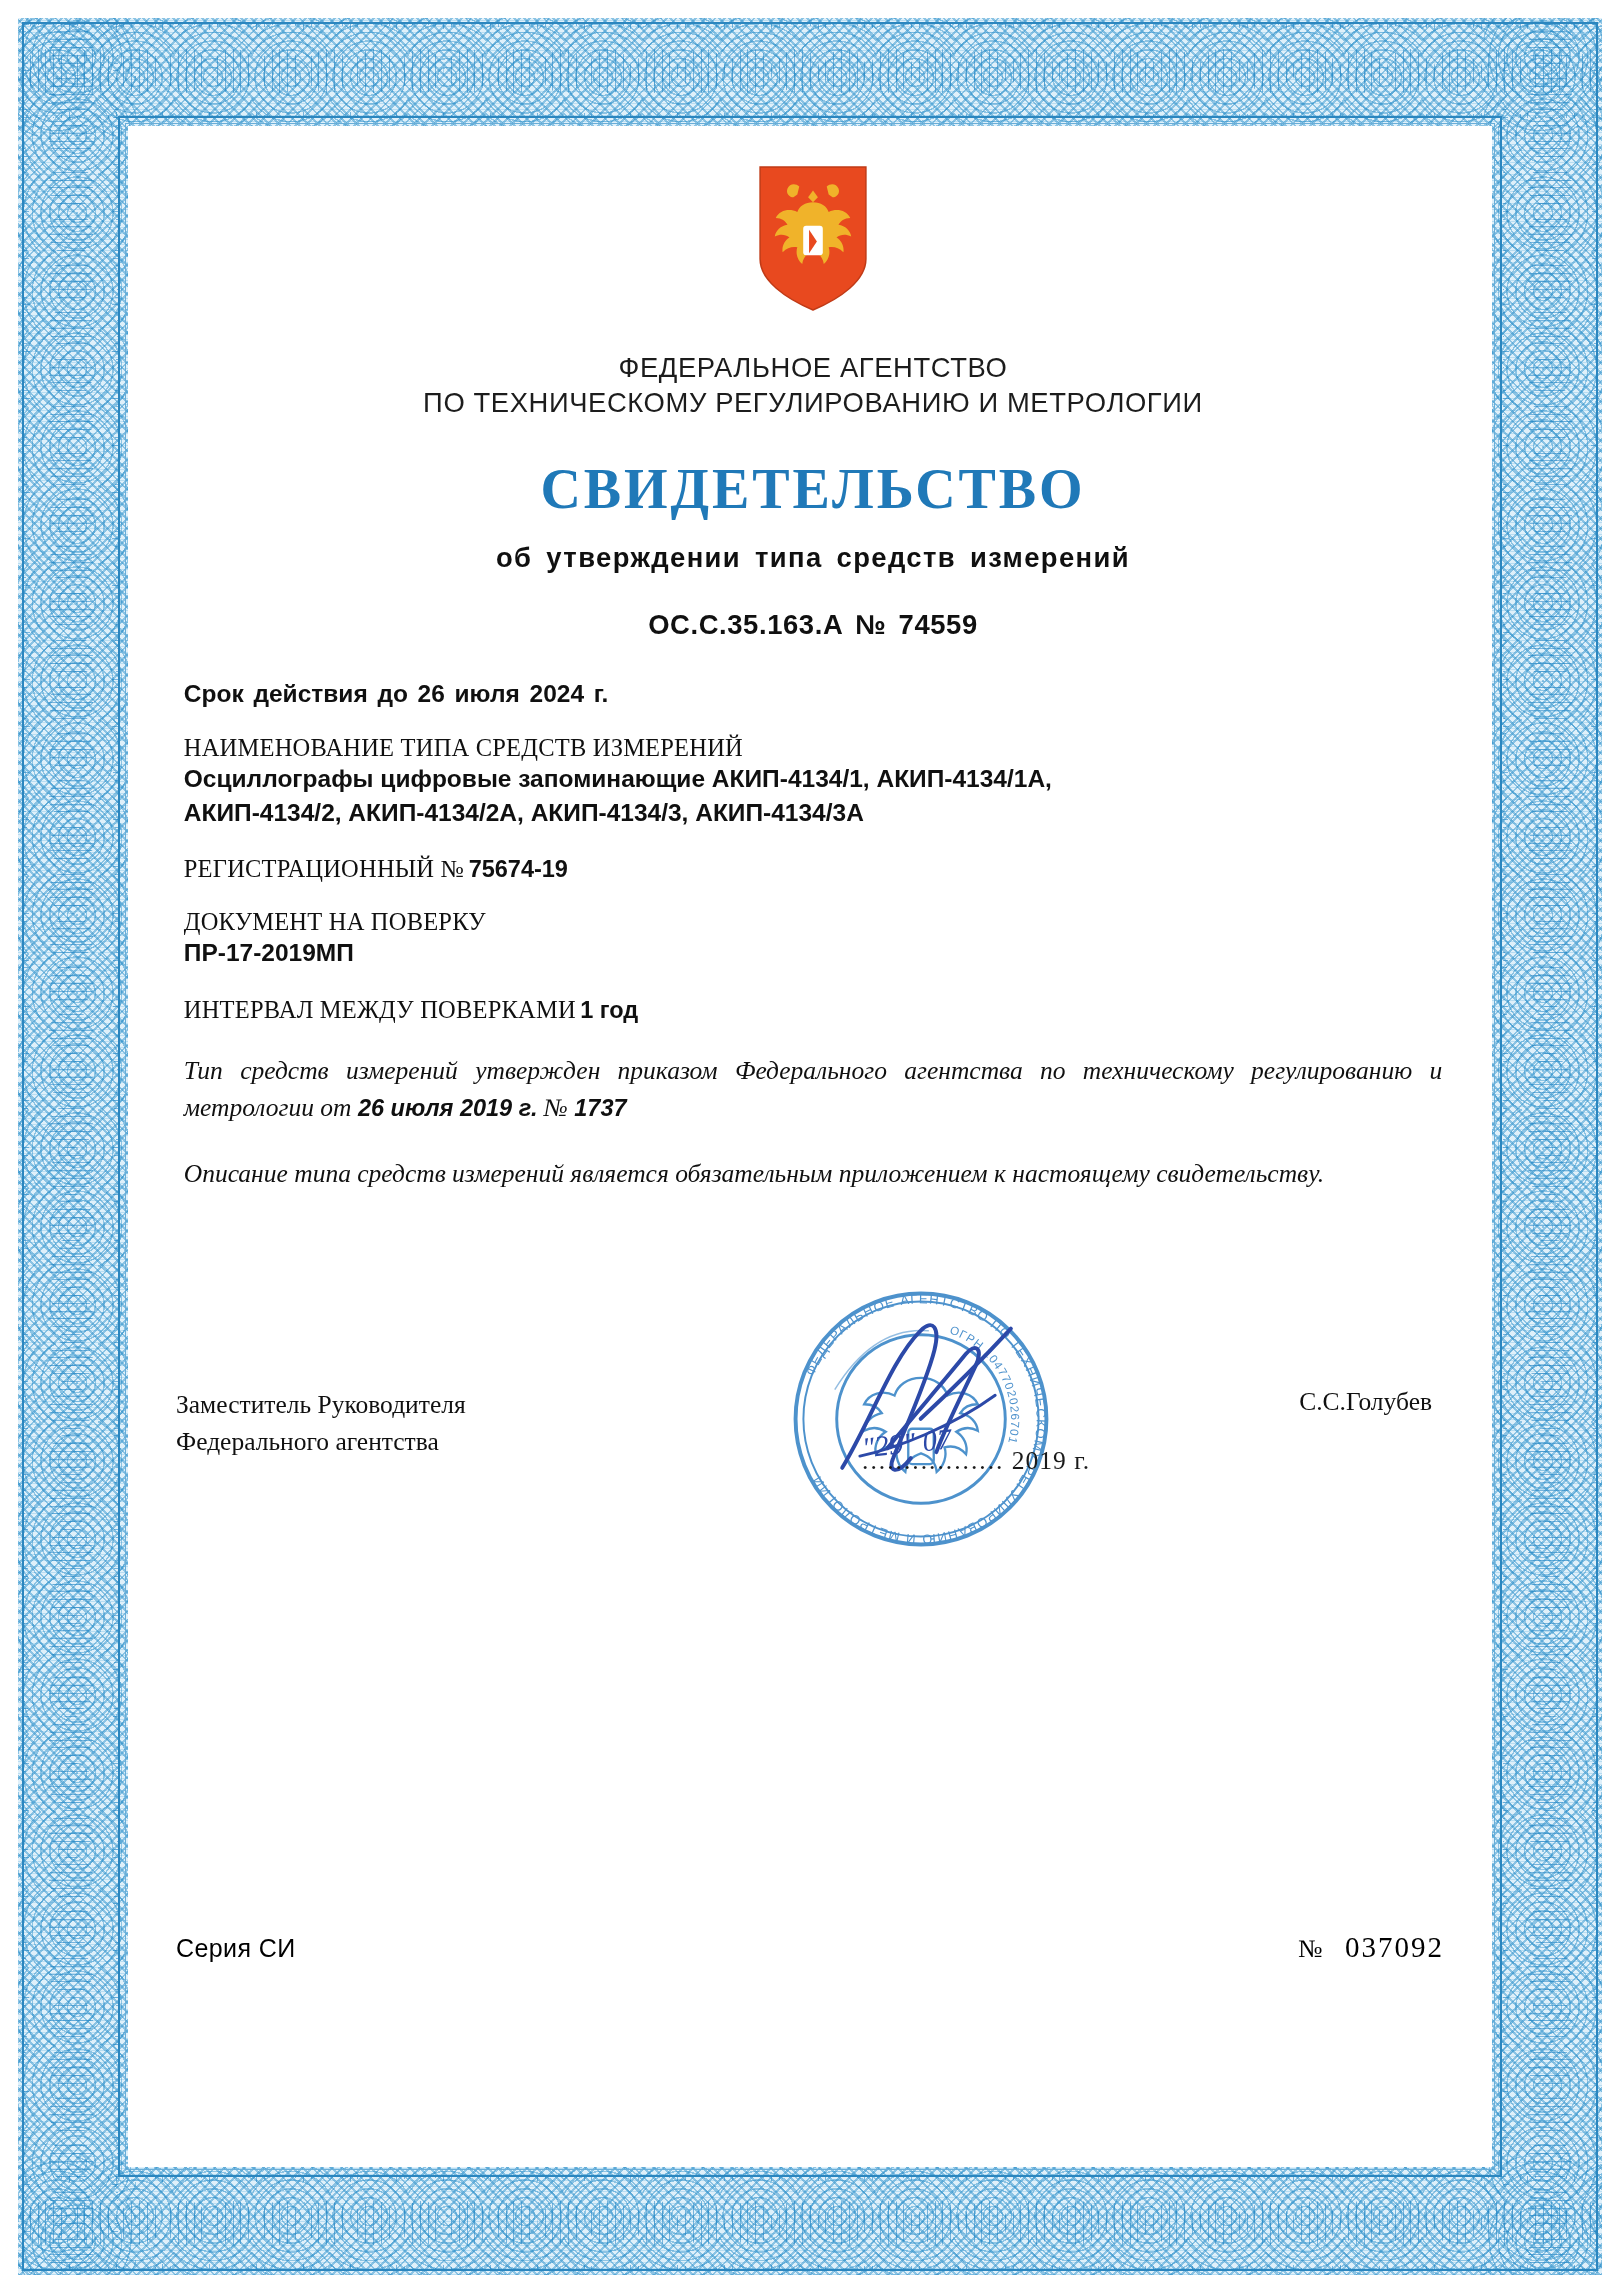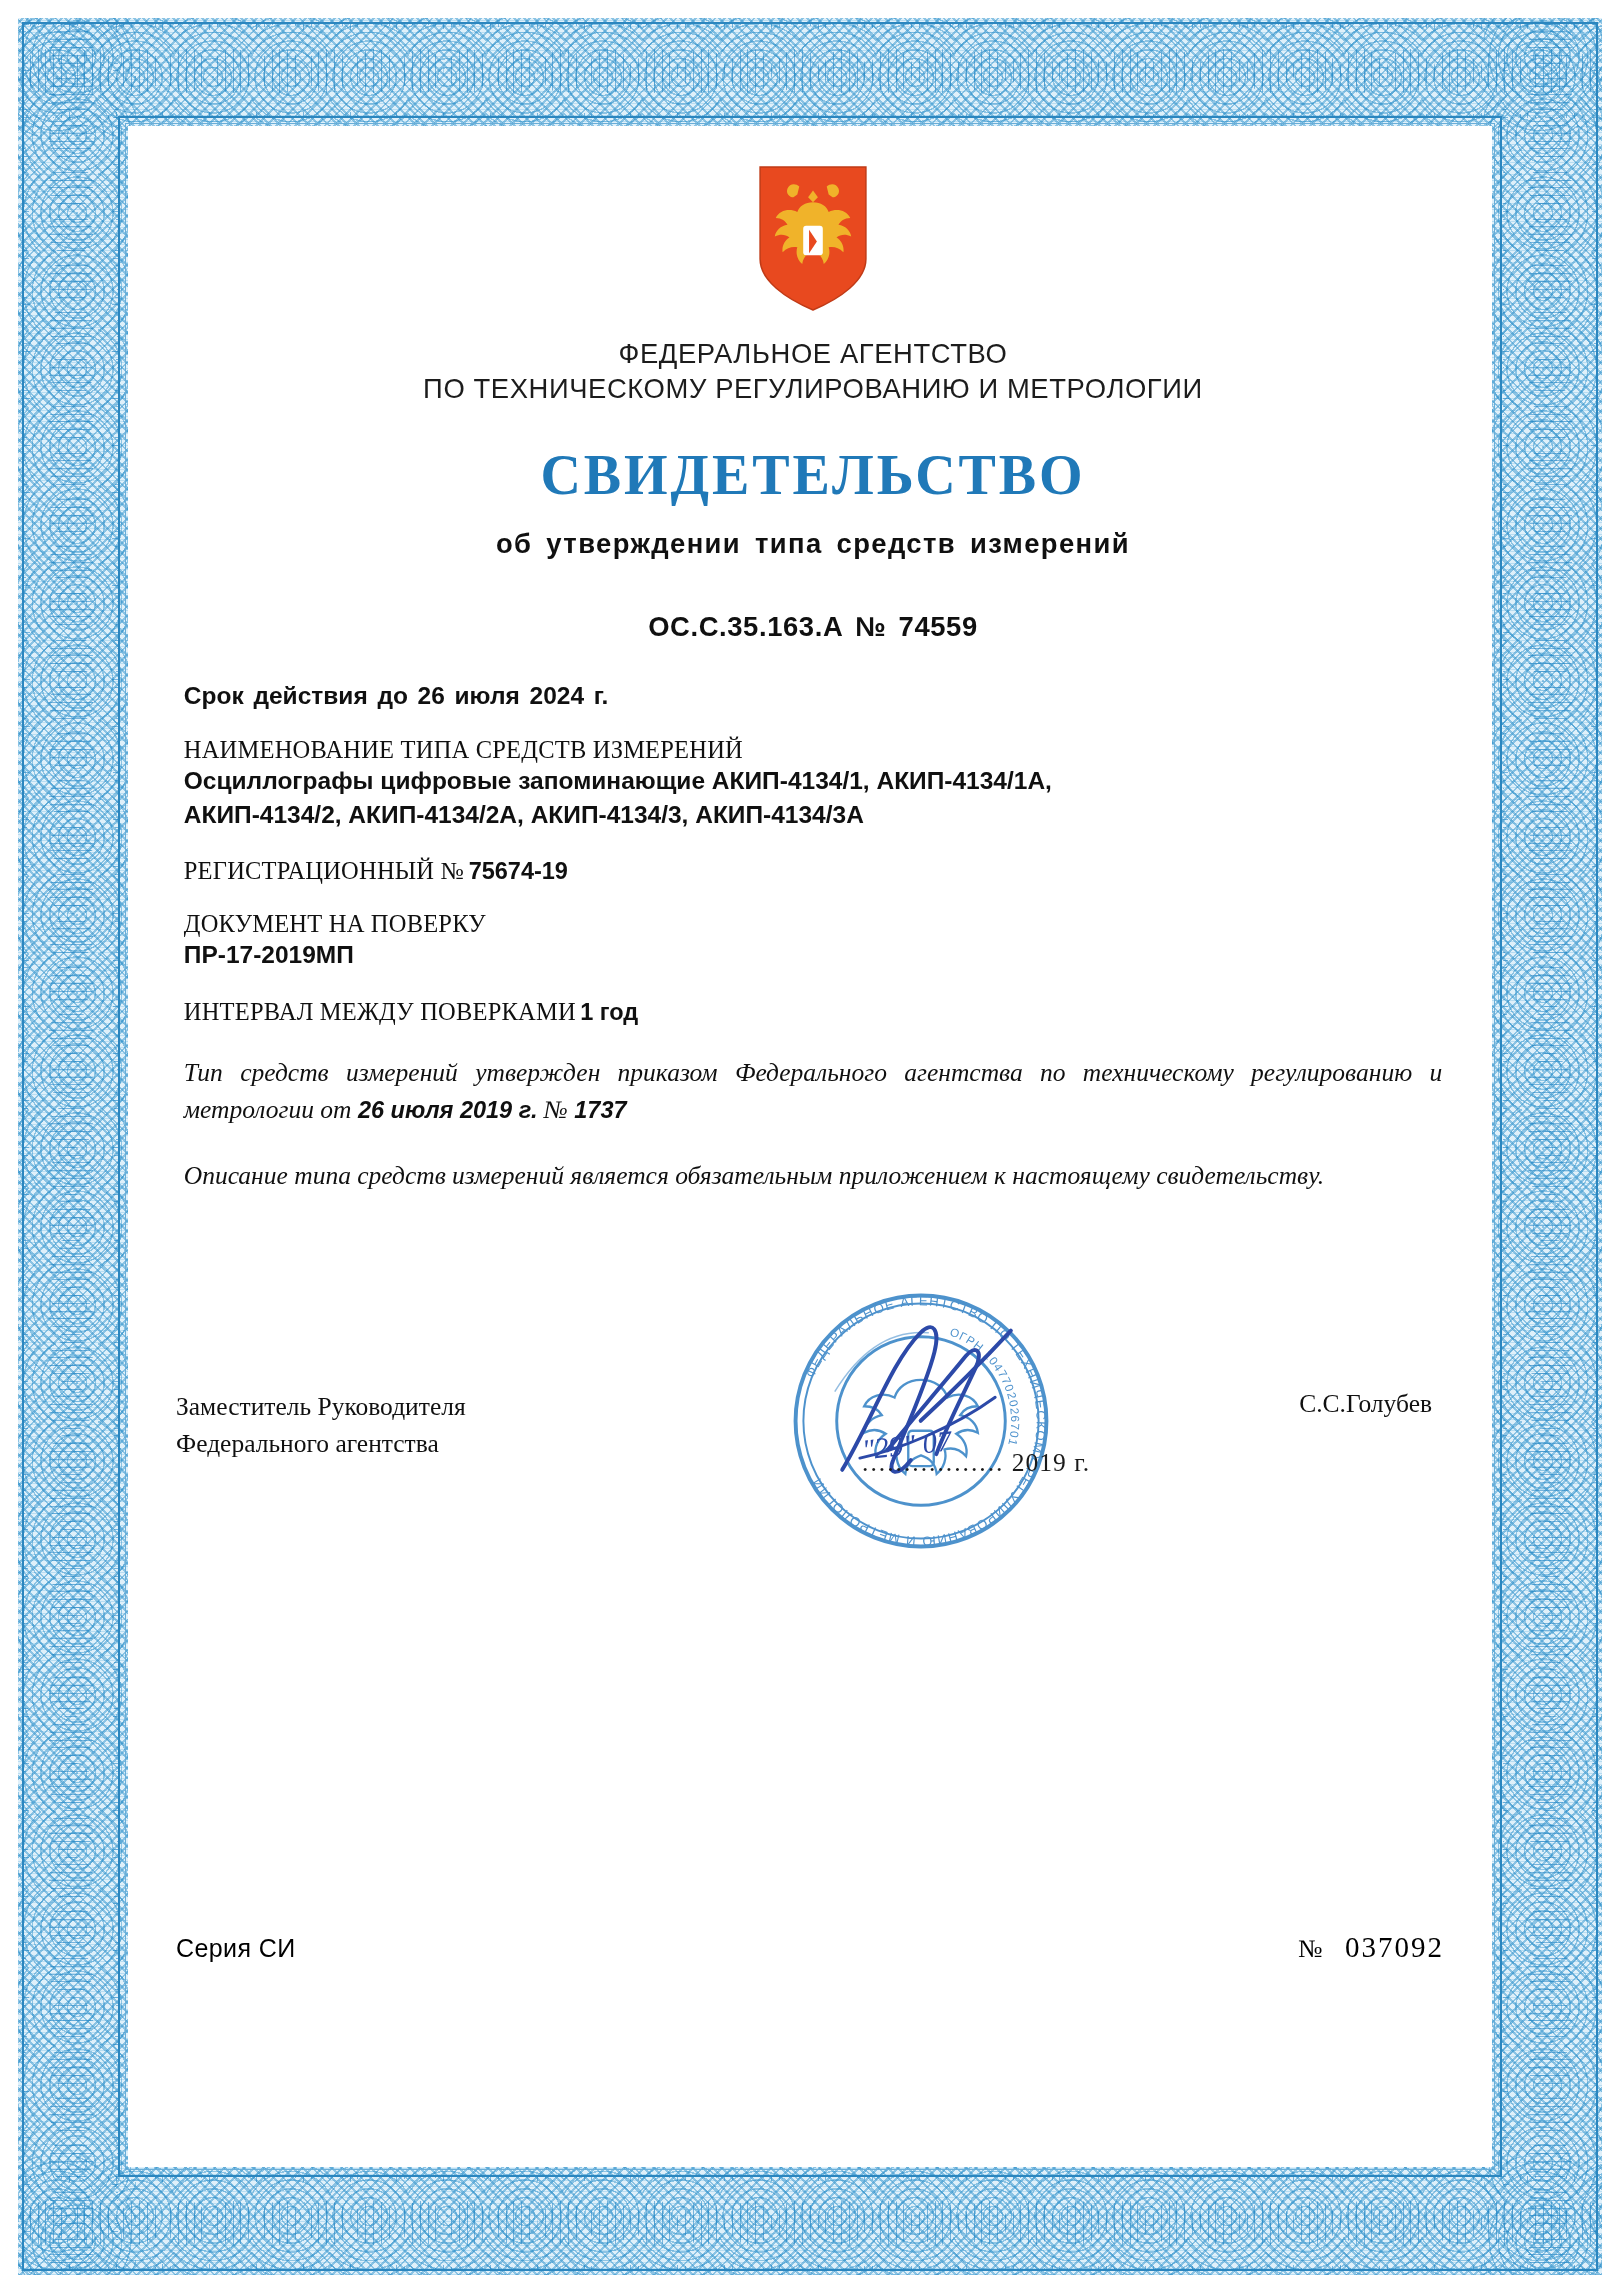--- a/index.html
+++ b/index.html
@@ -117,21 +117,21 @@
     width: 114px;
     height: 147px;
   }
 
   .agency {
     text-align: center;
     font-size: 27.4px;
     letter-spacing: 0.6px;
     line-height: 1.28;
     color: #1c1c1c;
-    margin-top: 24px;
+    margin-top: 38px;
   }
 
   .main-title {
     text-align: center;
     font-family: "Liberation Serif", serif;
     font-weight: bold;
     font-size: 56px;
     letter-spacing: 2.9px;
     color: #2079b8;
     margin-top: 41px;
@@ -144,21 +144,21 @@
     font-weight: bold;
     letter-spacing: 1.4px;
     margin-top: 25.5px;
     word-spacing: 4.9px;
   }
 
   .cert-number {
     text-align: center;
     font-size: 27.4px;
     font-weight: bold;
-    margin-top: 51px;
+    margin-top: 35px;
     letter-spacing: 0.6px;
     word-spacing: 3.9px;
   }
 
   .body-block {
     margin-top: 39px;
     padding-left: 7.8px;
     padding-right: 7.8px;
   }
 

